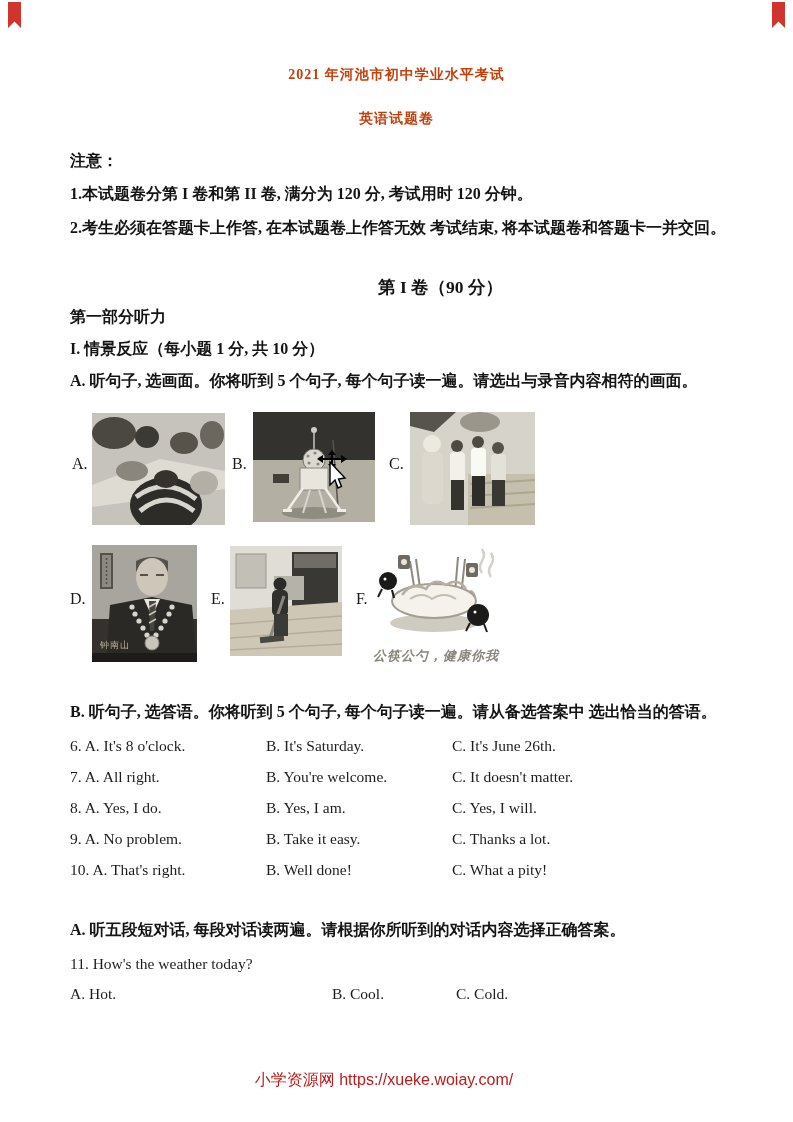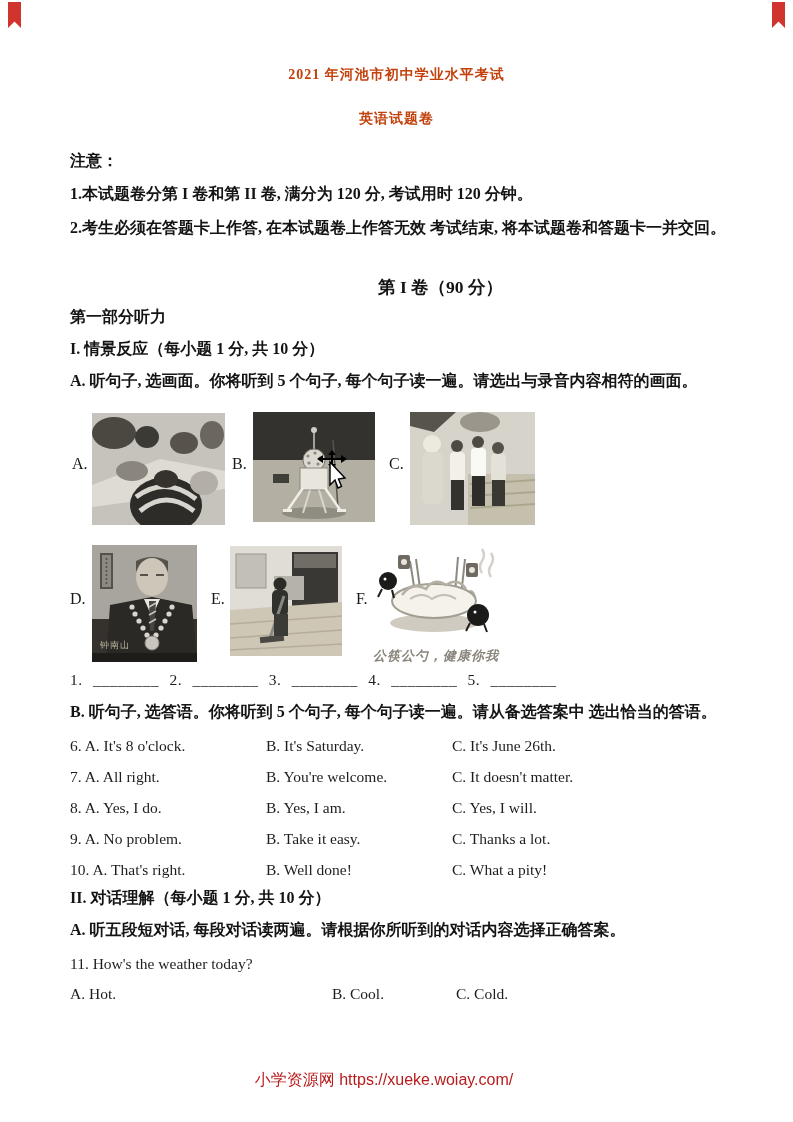--- a/index.html
+++ b/index.html
@@ -214,21 +214,20 @@
       <line x1="22" y1="47" x2="24" y2="55" stroke="#1b1b1a" stroke-width="2"></line>
       <circle cx="15" cy="36" r="1.5" fill="#fff"></circle>
       <circle cx="108" cy="72" r="11" fill="#1b1b1a"></circle>
       <line x1="100" y1="80" x2="96" y2="88" stroke="#1b1b1a" stroke-width="2"></line>
       <line x1="114" y1="81" x2="117" y2="89" stroke="#1b1b1a" stroke-width="2"></line>
       <circle cx="105" cy="69" r="1.5" fill="#fff"></circle>
     </svg>
     <div class="fcaption">公筷公勺，健康你我</div>
   </div>
 
-  <div class="abs en blanks" style="left:70px;top:671px;">1. ________ 2. ________ 3. ________ 4. ________ 5. ________</div>
 
   <div class="abs cnb" style="left:70px;top:702px;">B. 听句子, 选答语。你将听到 5 个句子, 每个句子读一遍。请从备选答案中 选出恰当的答语。</div>
 
   <div class="abs en qrow" style="left:70px;top:737px;width:660px;">
     <span class="c1">6. A. It's 8 o'clock.</span>
     <span class="c2">B. It's Saturday.</span>
     <span class="c3">C. It's June 26th.</span>
   </div>
   <div class="abs en qrow" style="left:70px;top:768px;width:660px;">
     <span class="c1">7. A. All right.</span>
@@ -244,21 +243,20 @@
     <span class="c1">9. A. No problem.</span>
     <span class="c2">B. Take it easy.</span>
     <span class="c3">C. Thanks a lot.</span>
   </div>
   <div class="abs en qrow" style="left:70px;top:861px;width:660px;">
     <span class="c1">10. A. That's right.</span>
     <span class="c2">B. Well done!</span>
     <span class="c3">C. What a pity!</span>
   </div>
 
-  <div class="abs cnb" style="left:70px;top:888px;">II. 对话理解（每小题 1 分, 共 10 分）</div>
   <div class="abs cnb" style="left:70px;top:920px;">A. 听五段短对话, 每段对话读两遍。请根据你所听到的对话内容选择正确答案。</div>
   <div class="abs en" style="left:70px;top:955px;">11. How's the weather today?</div>
   <div class="abs en qrow optrow" style="left:70px;top:985px;width:660px;">
     <span class="c1">A. Hot.</span>
     <span class="c2">B. Cool.</span>
     <span class="c3">C. Cold.</span>
   </div>
 
   <div class="abs footer">小学资源网 https://xueke.woiay.com/</div>
 

